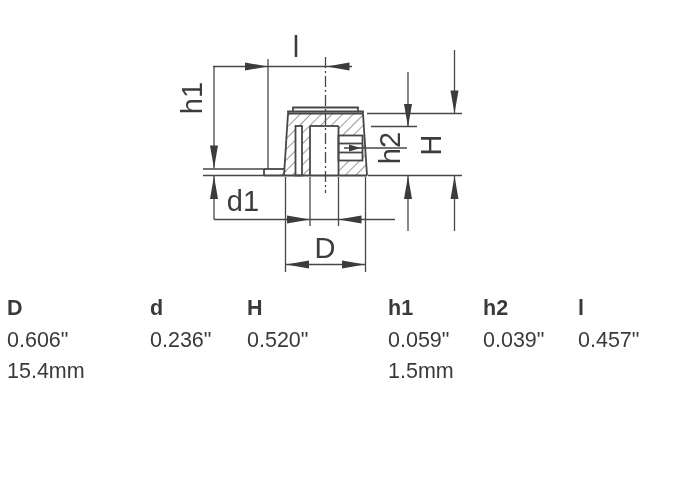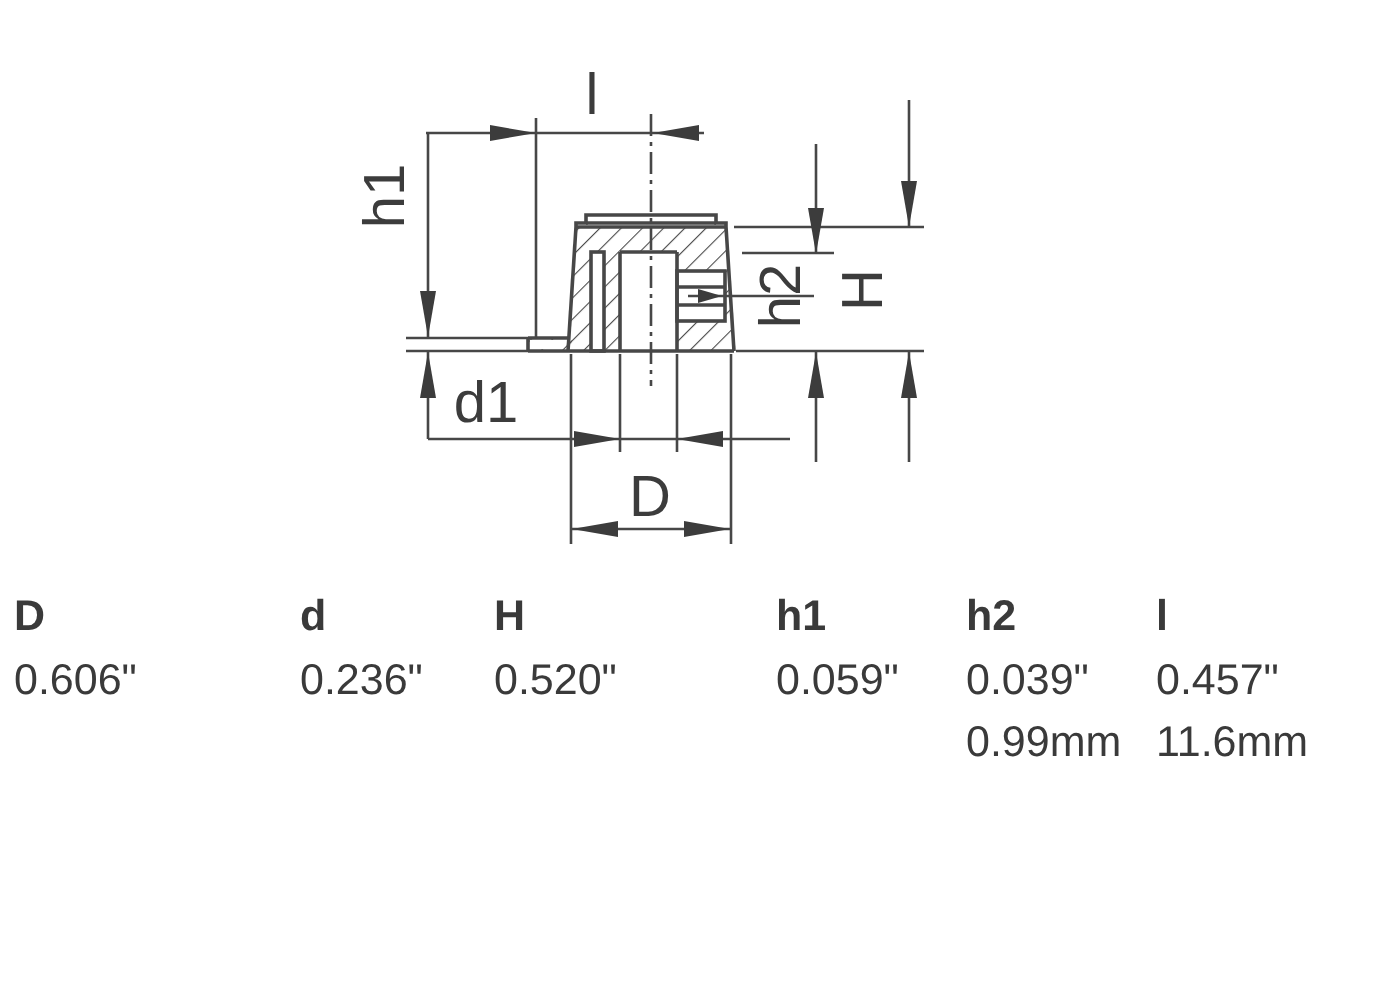--- a/index.html
+++ b/index.html
@@ -141,38 +141,38 @@
       <text x="325" y="258" text-anchor="middle">D</text>
       <text x="390" y="158" text-anchor="middle" transform="rotate(-90 390 148)">h2</text>
       <text x="431" y="155" text-anchor="middle" transform="rotate(-90 431 145)">H</text>
     </g>
   </svg>
 
   <div class="dim-table">
     <div class="dim-col c0">
       <span class="dim-header">D</span>
       <span class="dim-inch">0.606"</span>
+      <span class="dim-mm">15.4mm</span>
     </div>
     <div class="dim-col c1">
       <span class="dim-header">d</span>
       <span class="dim-inch">0.236"</span>
     </div>
     <div class="dim-col c2">
       <span class="dim-header">H</span>
       <span class="dim-inch">0.520"</span>
     </div>
     <div class="dim-col c3">
       <span class="dim-header">h1</span>
       <span class="dim-inch">0.059"</span>
+      <span class="dim-mm">1.5mm</span>
     </div>
     <div class="dim-col c4">
       <span class="dim-header">h2</span>
       <span class="dim-inch">0.039"</span>
-      <span class="dim-mm">0.99mm</span>
     </div>
     <div class="dim-col c5">
       <span class="dim-header">l</span>
       <span class="dim-inch">0.457"</span>
-      <span class="dim-mm">11.6mm</span>
     </div>
   </div>
 
 </div>
 
 </body></html>

